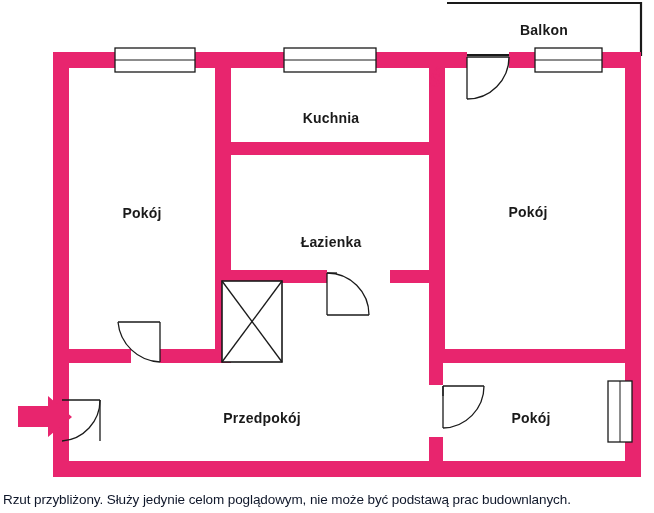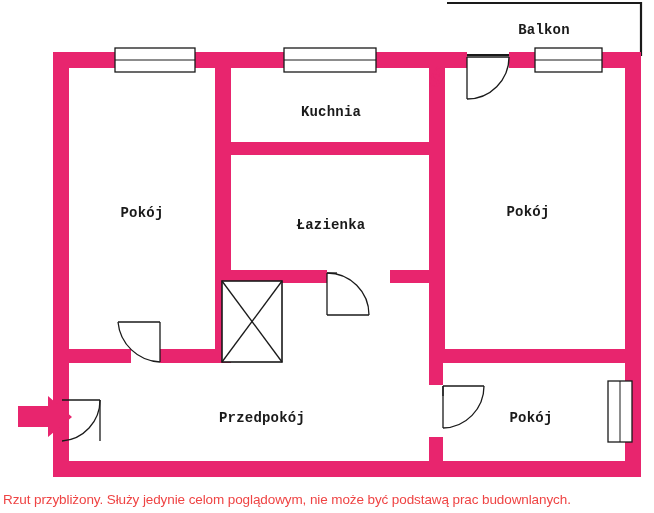--- a/index.html
+++ b/index.html
@@ -20,35 +20,35 @@
     height: 513px;
     background: #ffffff;
   }
   #plan-svg {
     position: absolute;
     left: 0;
     top: 0;
   }
   .room-label {
     position: absolute;
-    font-family: Liberation Mono, monospace;
+    font-family: Liberation Sans, sans-serif;
     font-weight: bold;
     font-size: 14px;
     color: #1a1a1a;
     white-space: nowrap;
     transform: translate(-50%, -50%);
     letter-spacing: 0.2px;
   }
   #disclaimer {
     position: absolute;
     left: 3px;
     top: 492px;
     font-family: "Liberation Sans", sans-serif;
     font-size: 13.5px;
-    color: #ef4444;
+    color: #0f172a;
     white-space: nowrap;
     letter-spacing: -0.1px;
   }
   #watermark {
     position: absolute;
     left: 429px;
     top: 62px;
     font-family: "Liberation Serif", serif;
     font-size: 30px;
     color: rgba(232, 37, 110, 0.45);
@@ -159,22 +159,22 @@
       <line x1="282" y1="281" x2="222" y2="362" stroke="#1a1a1a" stroke-width="1.3"></line>
     </g>
 
     <g>
       <path d="M 18 406 L 48 406 L 48 396 L 72 417 L 48 437 L 48 427 L 18 427 Z" fill="#E8256E"></path>
     </g>
 
   </svg>
 
   <div class="room-label" style="left:142px; top:213px;">Pokój</div>
-  <div class="room-label" style="left:331px; top:112px;">Kuchnia</div>
-  <div class="room-label" style="left:331px; top:225px;">Łazienka</div>
+  <div class="room-label" style="left:331px; top:118px;">Kuchnia</div>
+  <div class="room-label" style="left:331px; top:242px;">Łazienka</div>
   <div class="room-label" style="left:528px; top:212px;">Pokój</div>
   <div class="room-label" style="left:531px; top:418px;">Pokój</div>
   <div class="room-label" style="left:262px; top:418px;">Przedpokój</div>
   <div class="room-label" style="left:544px; top:30px;">Balkon</div>
 
   <div id="watermark">ś</div>
 
   <div id="disclaimer">Rzut przybliżony. Służy jedynie celom poglądowym, nie może być podstawą prac budownlanych.</div>
 
 </div>

